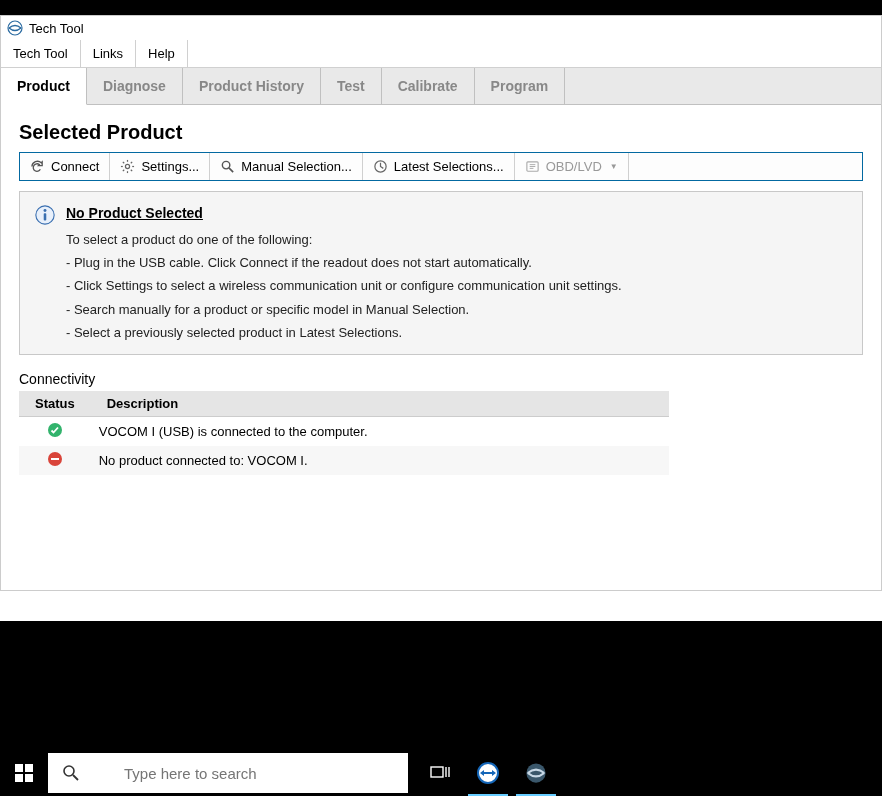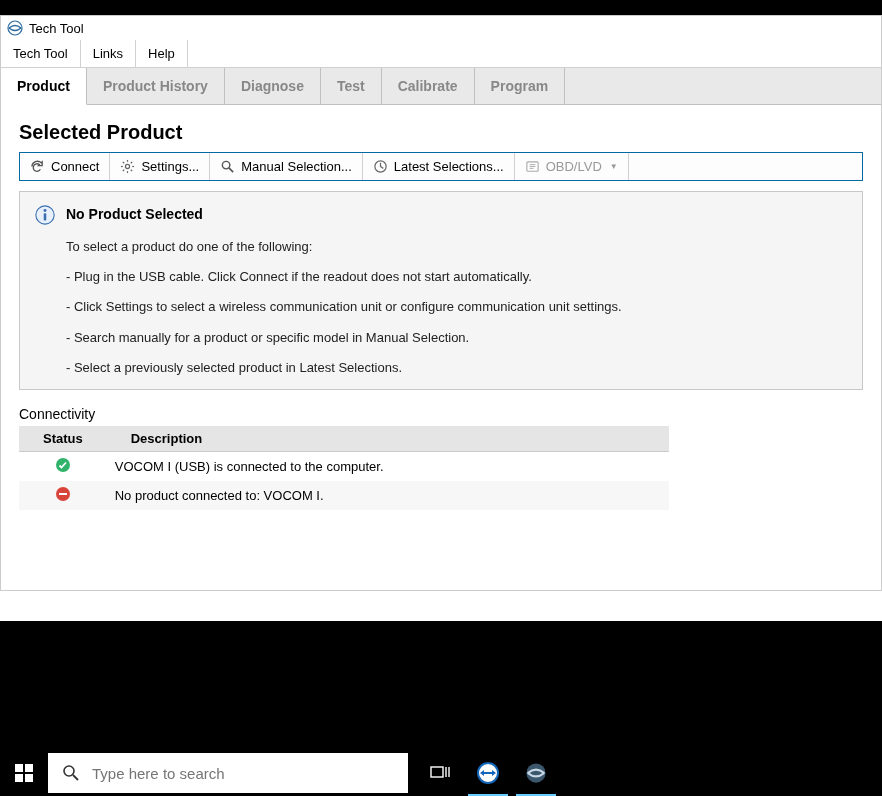--- a/index.html
+++ b/index.html
@@ -22,40 +22,40 @@
     .content { padding: 16px 18px; }
     .page-title { font-size: 20px; font-weight: bold; margin-bottom: 8px; }
     
     .toolbar { display: flex; border: 1px solid #0369a1; background: #fdfdfd; }
     .toolbar-btn { display: flex; align-items: center; gap: 6px; padding: 6px 10px; font-size: 13px; border-right: 1px solid #d0d0d0; cursor: pointer; }
     .toolbar-btn.disabled { color: #999; cursor: default; }
     .tb-icon { width: 15px; height: 15px; display: inline-block; }
     .dropdown-arrow { color: #999; font-size: 8px; margin-left: 2px; }
     
     .infobox { margin-top: 10px; border: 1px solid #c8c8c8; background: #f5f5f5; padding: 12px 14px; }
-    .infobox-head { display: flex; align-items: flex-end; gap: 10px; }
+    .infobox-head { display: flex; align-items: center; gap: 10px; text-decoration: underline; }
     .info-icon { width: 22px; height: 22px; flex-shrink: 0; }
     .infobox-title { font-size: 14px; font-weight: bold; margin-bottom: 4px; }
     .infobox-body { font-size: 13px; line-height: 1.4; color: #222; margin-left: 32px; }
-    .infobox-body div { margin-top: 12px; }
+    .infobox-body div { margin-top: 5px; }
     
     .section-header { font-size: 14px; font-weight: normal; margin-top: 16px; margin-bottom: 4px; }
     
     .conn-table { width: 650px; border-collapse: collapse; font-size: 13px; }
-    .conn-table th { background: #e5e5e5; text-align: left; padding: 5px 24px; font-weight: bold; border-bottom: 1px solid #ccc; }
+    .conn-table th { background: #e5e5e5; text-align: left; padding: 5px 16px; font-weight: bold; border-bottom: 1px solid #ccc; }
     .conn-table td { padding: 5px 8px; }
     .conn-table th:first-child, .conn-table td:first-child { width: 52px; text-align: center; }
     .conn-table tr.alt { background: #f7f7f7; }
     .status-ok { width: 16px; height: 16px; }
     .status-err { width: 16px; height: 16px; }
     
     .taskbar { position: absolute; bottom: 0; left: 0; right: 0; height: 46px; background: #000; display: flex; align-items: center; color: #fff; }
     .start-btn { width: 48px; height: 46px; display: flex; align-items: center; justify-content: center; cursor: pointer; }
     .searchbox { background: #fff; width: 360px; height: 40px; margin: 3px 0; display: flex; align-items: center; padding: 0 14px; gap: 12px; }
-    .searchbox input { border: none; outline: none; font-size: 15px; color: #555; flex: 1; }
+    .searchbox input { border: none; outline: none; font-size: 15px; color: #555; flex: 1; margin-left: 32px; }
     .task-icons { display: flex; height: 46px; margin-left: 8px; }
     .task-icon { width: 48px; height: 46px; display: flex; align-items: center; justify-content: center; cursor: pointer; position: relative; }
     .task-icon.active::after { content: ''; position: absolute; bottom: 0; left: 4px; right: 4px; height: 2px; background: #6cf; }
   </style>
 </head>
 <body>
 
 <div class="topbar"></div>
 
 <div class="window">
@@ -70,22 +70,22 @@
   </div>
 
   <div class="menubar">
     <div class="menubar-item">Tech Tool</div>
     <div class="menubar-item">Links</div>
     <div class="menubar-item">Help</div>
   </div>
 
   <div class="tabbar">
     <div class="tab active">Product</div>
+    <div class="tab">Diagnose</div>
     <div class="tab">Product History</div>
-    <div class="tab">Diagnose</div>
     <div class="tab">Test</div>
     <div class="tab">Calibrate</div>
     <div class="tab">Program</div>
   </div>
 
   <div class="content">
     <div class="page-title">Selected Product</div>
 
     <div class="toolbar">
       <div class="toolbar-btn">

